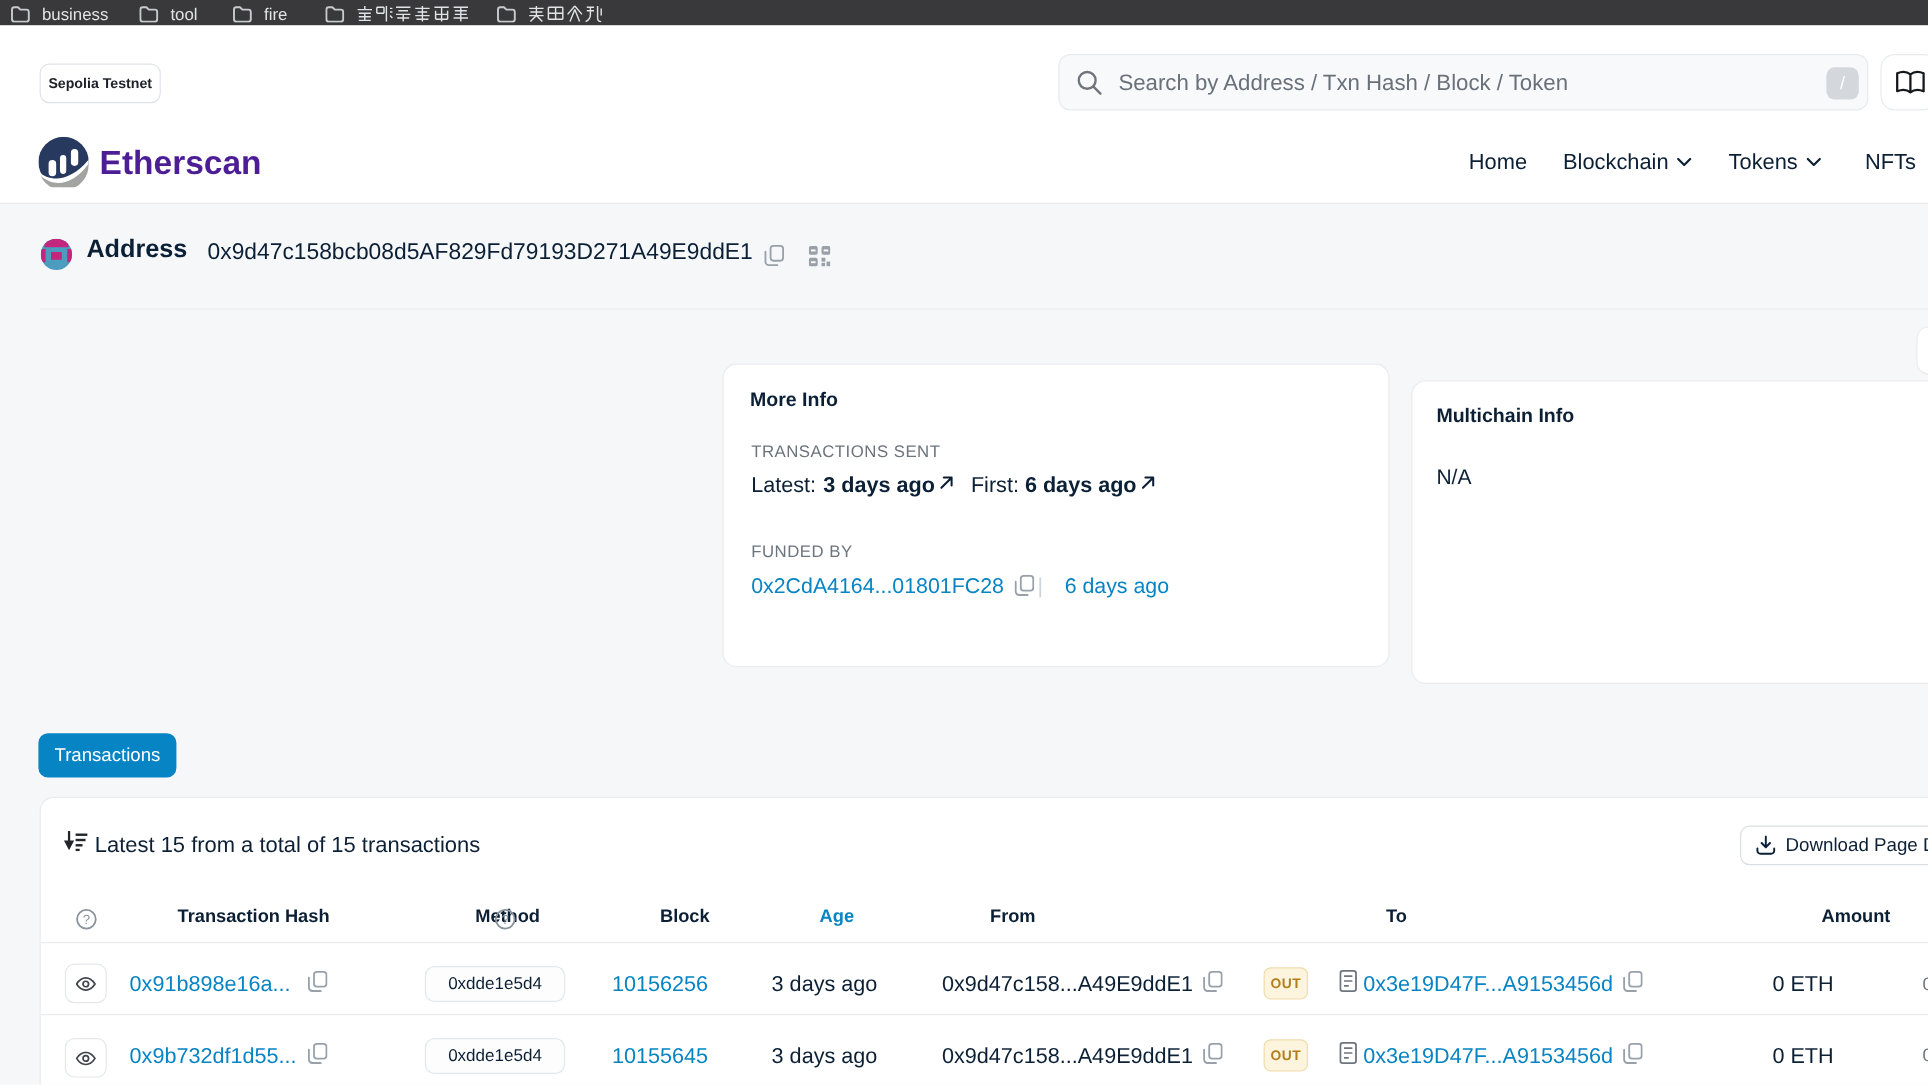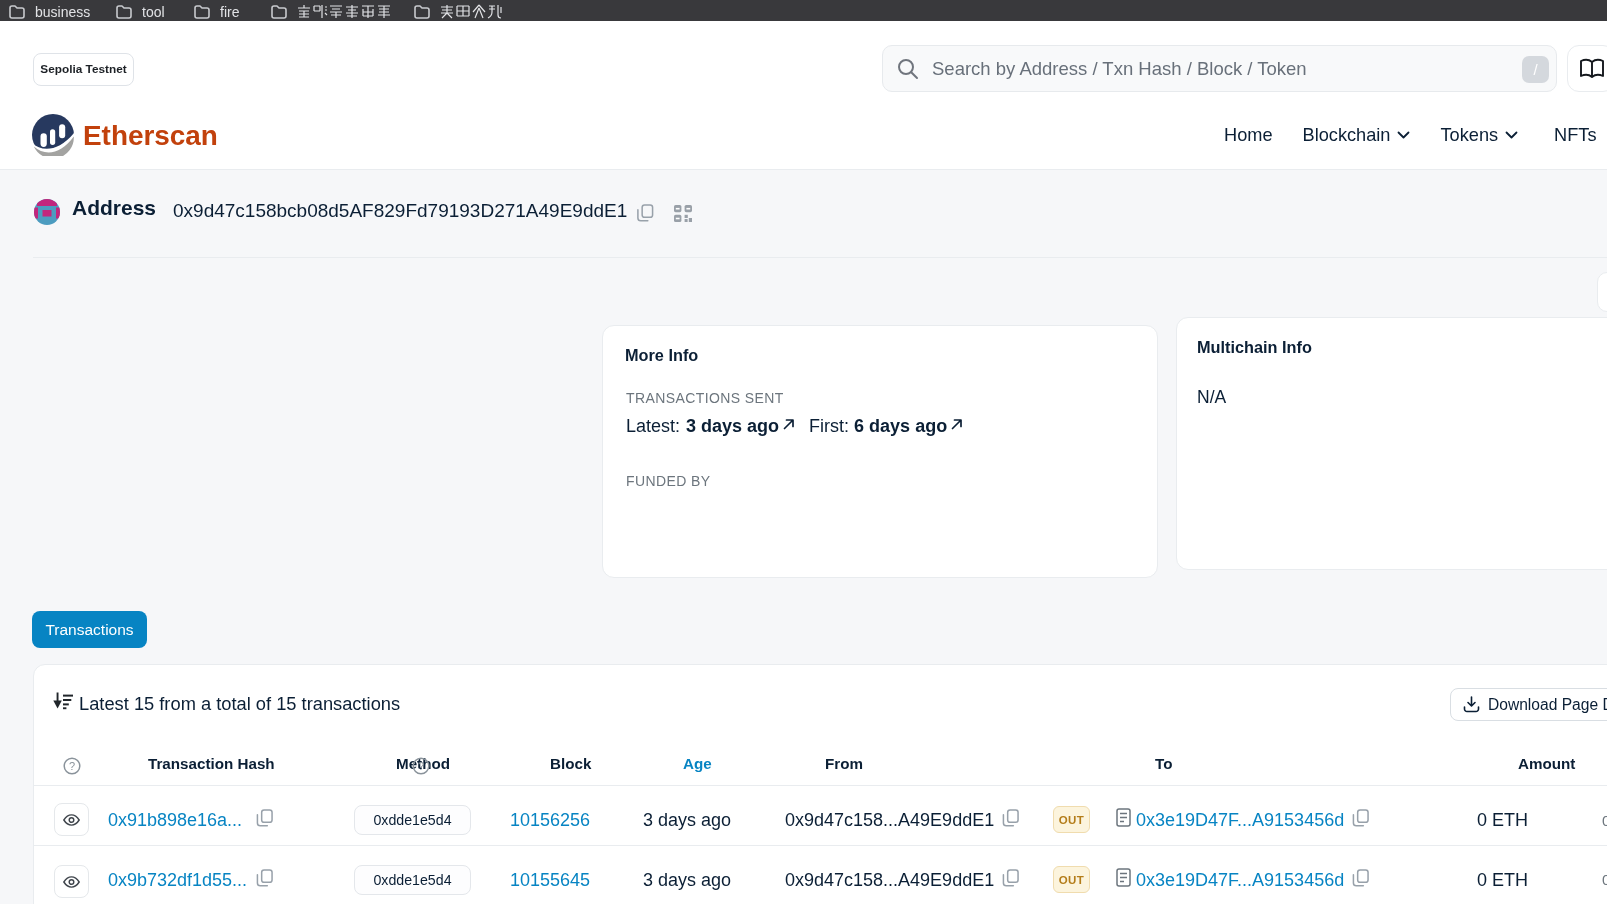--- a/index.html
+++ b/index.html
@@ -12,21 +12,21 @@
 .bmitem svg { margin-right:10px; }
 
 #topbar { position:absolute; left:0; top:36px; width:1607px; height:72px; background:#fff; border-bottom:1px solid #e9ecef; }
 #sepolia { position:absolute; left:33px; top:17px; width:101px; height:33px; border:1px solid #dfe3e8; border-radius:8px; background:#fff; font-size:11.8px; font-weight:bold; color:#1d2126; display:flex; align-items:center; justify-content:center; padding-bottom:2px; }
 #search { position:absolute; left:882px; top:9px; width:675px; height:47px; background:#f8f9fa; border:1px solid #e7eaed; border-radius:10px; display:flex; align-items:center; }
 #search .ph { color:#68707a; font-size:18.5px; margin-left:25px; }
 #slash { position:absolute; left:639px; top:10px; width:27px; height:27px; background:#d4d8dd; border-radius:7px; color:#fff; font-size:15px; display:flex; align-items:center; justify-content:center; }
 #bookbtn { position:absolute; left:1567px; top:9px; width:48px; height:47px; background:#fff; border:1px solid #e9ecef; border-radius:12px; display:flex; align-items:center; padding-left:11px; }
 
 #navbar { position:absolute; left:0; top:100px; width:1607px; height:70px; background:#fff; border-bottom:1px solid #e9ecef; }
-#logotext { position:absolute; left:83px; top:20px; font-size:27.9px; font-weight:bold; color:#c2410c; }
+#logotext { position:absolute; left:83px; top:20px; font-size:27.9px; font-weight:bold; color:#4c1d95; }
 #navlinks { position:absolute; left:1224px; top:0; height:70px; display:flex; align-items:center; gap:30px; font-size:18.2px; color:#0b1f35; white-space:nowrap; }
 .navitem { display:flex; align-items:center; }
 .navitem svg { margin-left:7px; }
 
 #main { position:absolute; left:0; top:170px; width:1607px; height:734px; background:#f6f7f9; }
 .card { position:absolute; background:#fff; border:1px solid #e9ecef; border-radius:12px; }
 .ctitle { position:absolute; left:20px; top:20px; font-size:16.3px; font-weight:bold; color:#0b1f35; }
 .clabel { font-size:14px; letter-spacing:0.4px; color:#6c757d; }
 .dark { color:#0b1f35; }
 .blue { color:#0784c3; }
@@ -149,29 +149,33 @@
       <rect x="12.4" y="2.9" width="3.8" height="1.6" fill="#fff"></rect>
       <rect x="1.8" y="12.7" width="3.8" height="1.6" fill="#fff"></rect>
       <rect x="10.6" y="9.8" width="3.2" height="3.2"></rect>
       <rect x="14.8" y="13" width="3.2" height="4"></rect>
       <rect x="10.6" y="14" width="3" height="3"></rect>
     </svg>
   <div id="divider1"></div>
   <div id="rightbtn"></div>
 
 
-  <div class="card" style="left:602px;top:155px;width:556px;height:253px">
+  <div class="card" style="left:602px;top:133px;width:556px;height:253px">
     <div class="ctitle" style="left:22px">More Info</div>
     <div class="clabel abs" style="left:23px;top:64px">TRANSACTIONS SENT</div>
     <div class="abs dark" style="left:23px;top:89.5px;font-size:18px"><span>Latest:</span><b style="margin-left:6px">3 days ago</b><svg width="13" height="13" viewBox="0 0 13 13" style="margin:0 0 1px 3px">
           <path d="M2.5 10.5 L10.5 2.5 M4.5 2 H11 V8.5" fill="none" stroke="#0b1f35" stroke-width="1.7" stroke-linecap="round" stroke-linejoin="round"></path>
         </svg><span style="margin-left:14px">First:</span><b style="margin-left:5px">6 days ago</b><svg width="13" height="13" viewBox="0 0 13 13" style="margin:0 0 1px 3px">
           <path d="M2.5 10.5 L10.5 2.5 M4.5 2 H11 V8.5" fill="none" stroke="#0b1f35" stroke-width="1.7" stroke-linecap="round" stroke-linejoin="round"></path>
         </svg></div>
     <div class="clabel abs" style="left:23px;top:146.5px">FUNDED BY</div>
+    <div class="abs" style="left:23px;top:174px;font-size:17.8px"><span class="blue">0x2CdA4164...01801FC28</span><svg width="17" height="18" viewBox="0 0 18 19" style="margin:0 0 -3px 8px">
+          <rect x="6" y="1" width="11" height="13" rx="2.5" fill="none" stroke="#98a1aa" stroke-width="1.6"></rect>
+          <path d="M12 17.8 H4.5 A3 3 0 0 1 1.5 14.8 V6" fill="none" stroke="#98a1aa" stroke-width="1.6" stroke-linecap="round"></path>
+        </svg><span style="color:#ced4da;margin-left:3px">|</span><span class="blue" style="margin-left:18px">6 days ago</span></div>
   </div>
 
   <div class="card" style="left:1176px;top:147px;width:557px;height:253px">
     <div class="ctitle">Multichain Info</div>
     <div class="abs dark" style="left:20px;top:69px;font-size:17.5px">N/A</div>
   </div>
 
   <div class="tab1">Transactions</div>
 
   <div id="tcard">

